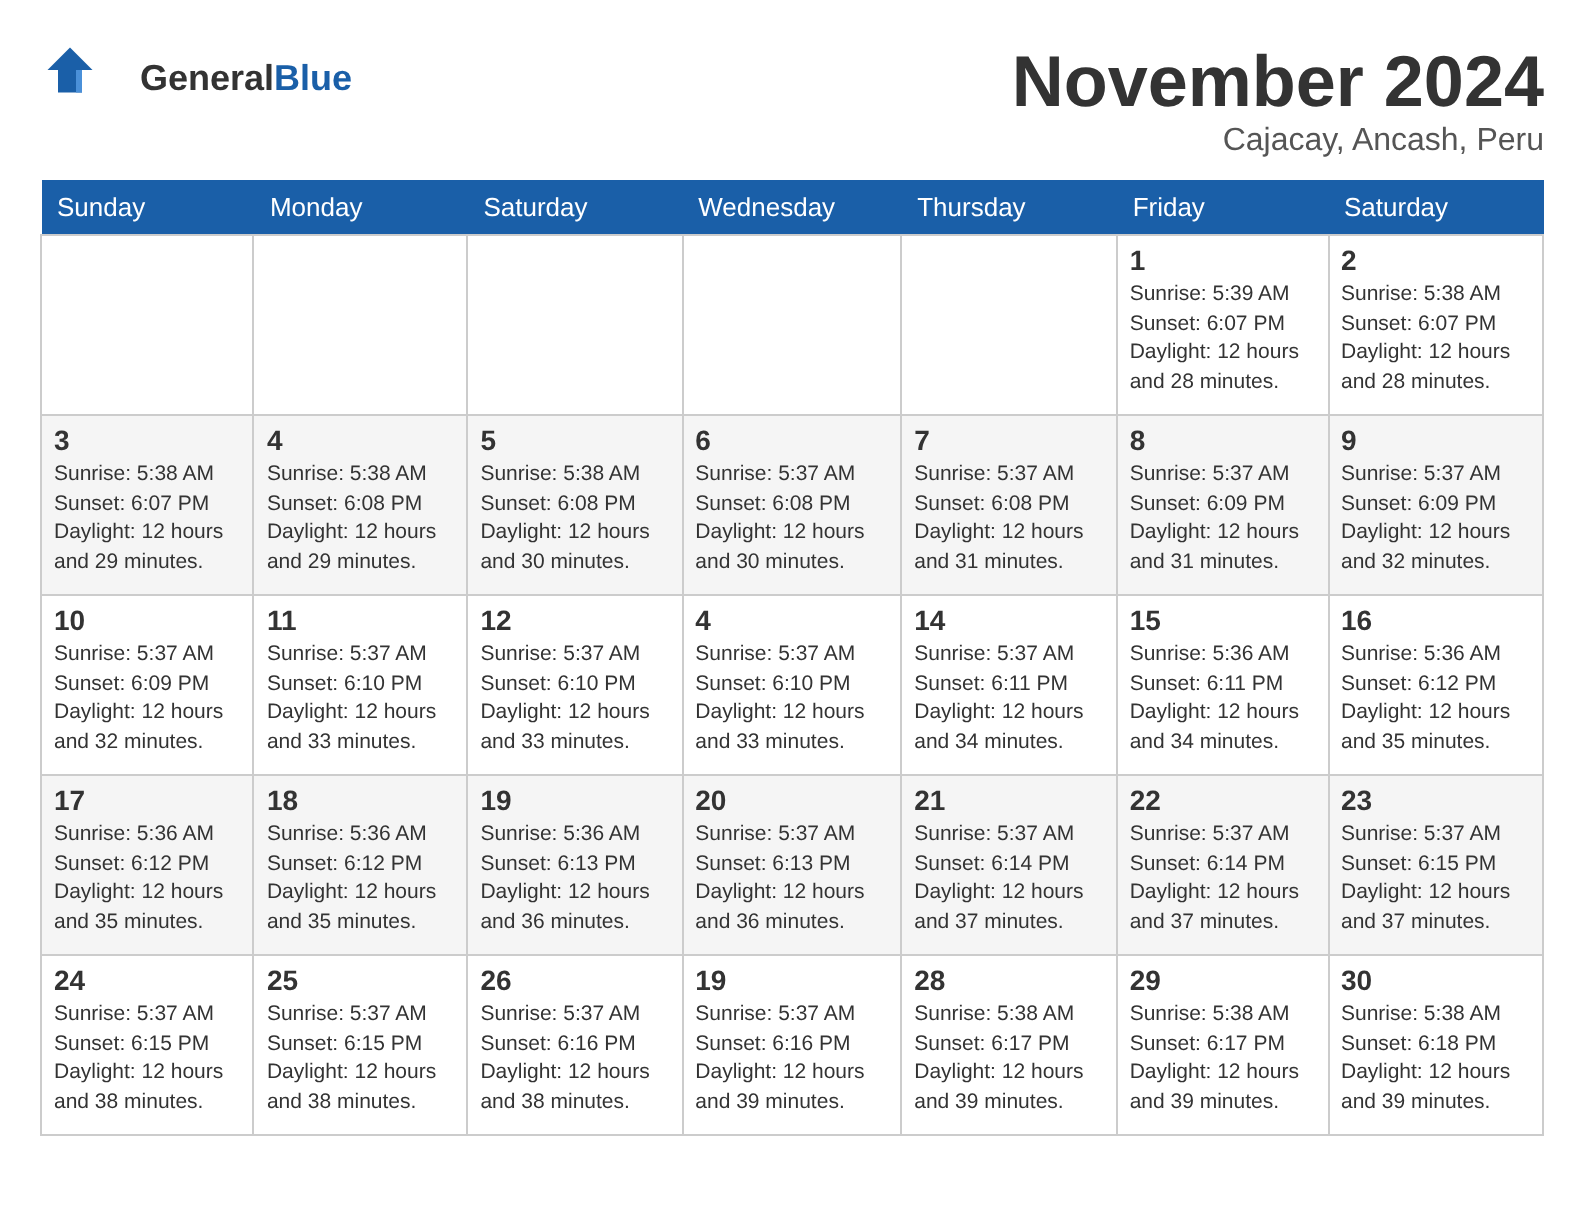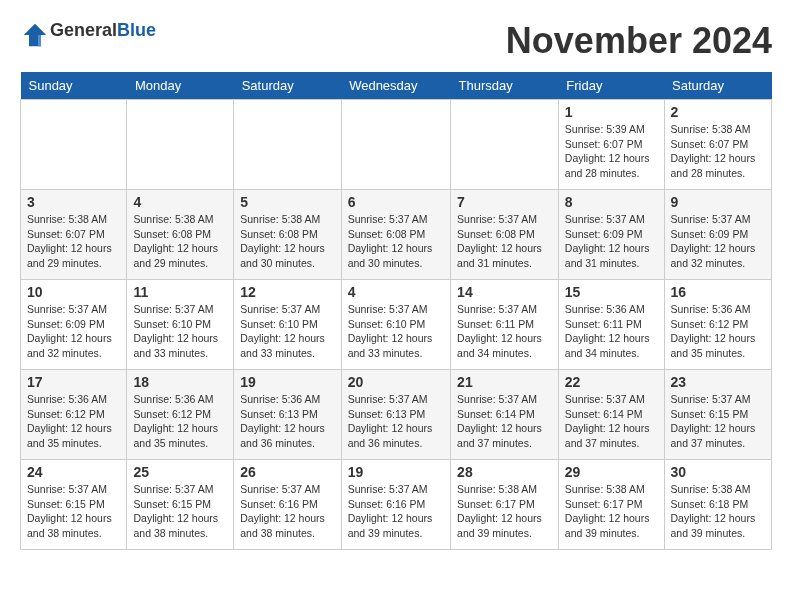--- a/index.html
+++ b/index.html
@@ -11,22 +11,22 @@
       padding: 20px;
     }
     .header-area {
       display: flex;
       justify-content: space-between;
       align-items: flex-start;
       margin-bottom: 10px;
     }
     .logo {
       display: flex;
-      align-items: flex-start;
-      gap: 0;
+      align-items: flex-end;
+      gap: 20px;
     }
     .logo-text-general {
       font-size: 18px;
       font-weight: bold;
       color: #333;
     }
     .logo-text-blue {
       font-size: 18px;
       font-weight: bold;
       color: #1a5fa8;
@@ -95,20 +95,21 @@
     <svg class="logo-icon" viewBox="0 0 40 40">
       <polygon points="20,5 35,20 28,20 28,35 12,35 12,20 5,20" fill="#1a5fa8"></polygon>
       <polygon points="20,5 35,20 28,20 28,35 24,35 24,20 35,20" fill="#4a90d9"></polygon>
     </svg>
     <div>
       <span class="logo-text-general">General</span><span class="logo-text-blue">Blue</span>
     </div>
   </div>
   <div class="title-area">
     <div class="month-title">November 2024</div>
+    <div class="location-title">Cajacay, Ancash, Peru</div>
   </div>
 </div>
 
 <table class="calendar-table">
   <thead>
     <tr>
     <th>Sunday</th>
         <th>Monday</th>
         <th>Saturday</th>
         <th>Wednesday</th>

